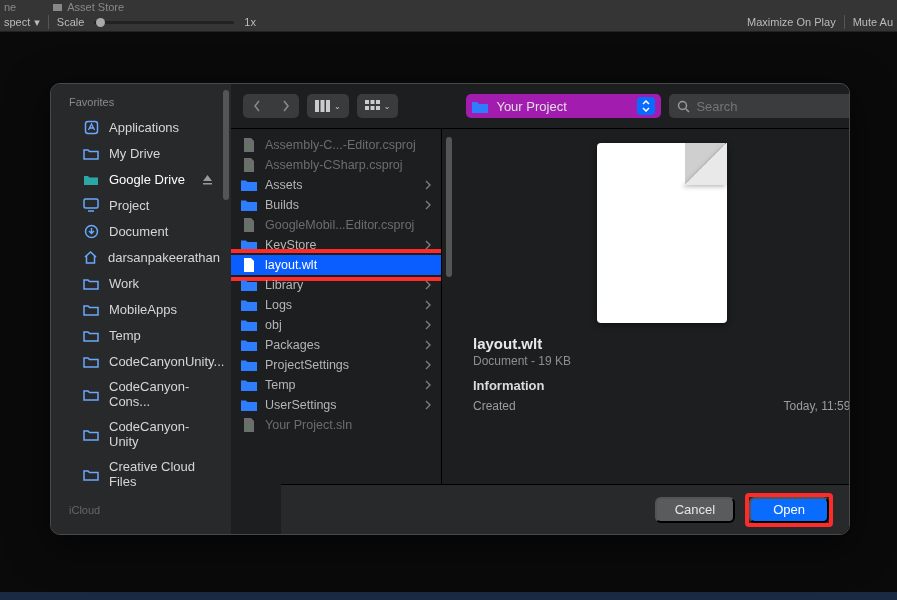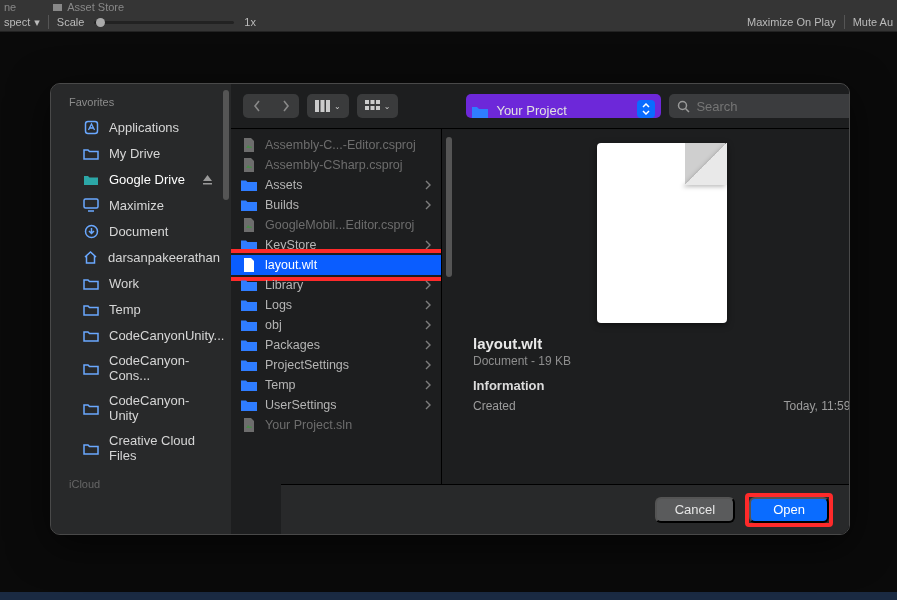--- a/index.html
+++ b/index.html
@@ -21,21 +21,21 @@
     .sb-item .icon.teal { color:#2ca7a7; }
     .eject { margin-left:auto; color:#9a9a9a; font-size:10px; }
     .center { flex:1; background:#1d1e1f; display:flex; flex-direction:column; }
     .toolbar { height:44px; display:flex; align-items:center; padding:6px 12px; gap:8px; }
     .seg { display:flex; gap:0; }
     .tb-btn { background:#3a3b3c; color:#bdbdbd; border:none; height:24px; min-width:28px; border-radius:5px; display:flex; align-items:center; justify-content:center; font-size:12px; }
     .seg .tb-btn { border-radius:0; }
     .seg .tb-btn:first-child { border-top-left-radius:5px; border-bottom-left-radius:5px; }
     .seg .tb-btn:last-child  { border-top-right-radius:5px; border-bottom-right-radius:5px; }
     .view-btn { padding:0 8px; gap:4px; }
-    .path-select { margin-left:60px; background:#6d28d9; height:24px; border-radius:5px; display:flex; align-items:flex-end; padding:0 6px 0 6px; color:#e0e0e0; font-size:13px; gap:8px; min-width:195px; }
+    .path-select { margin-left:60px; background:#a21caf; height:24px; border-radius:5px; display:flex; align-items:center; padding:0 6px 0 6px; color:#e0e0e0; font-size:13px; gap:8px; min-width:195px; }
     .path-select .folder-ic { color:#2f7dff; }
     .path-select .spacer { flex:1; }
     .path-select .chevrons { background:#0a6cff; color:#fff; border-radius:4px; width:18px; height:18px; display:flex; align-items:center; justify-content:center; font-size:10px; }
     .search { margin-left:auto; background:#3b3c3e; height:24px; border-radius:5px; display:flex; align-items:center; padding:0 8px; color:#9a9a9a; width:187px; gap:6px; }
     .search input { background:transparent; border:none; outline:none; color:#ddd; font-size:13px; width:100%; }
     .body-cols { flex:1; display:flex; overflow:hidden; border-top:1px solid #000; }
     .file-col { width:210px; background:#1d1e1f; overflow:hidden; display:flex; flex-direction:column; padding-top:6px; }
     .file-row { display:flex; align-items:center; gap:8px; padding:3px 10px; color:#b5b5b5; font-size:12.5px; white-space:nowrap; position:relative; }
     .file-row.dim { color:#6d6d6d; }
     .file-row .chev { margin-left:auto; color:#7d7d7d; }
@@ -130,21 +130,21 @@
             </svg>
           </span>
         </div>
         <div class="sb-item">
           <span class="icon">
             <svg width="16" height="14" viewBox="0 0 16 14">
               <rect x="1" y="1" width="14" height="9" rx="1.5" fill="none" stroke="#6aa8ff" stroke-width="1.5"></rect>
               <line x1="5" y1="13" x2="11" y2="13" stroke="#6aa8ff" stroke-width="1.5"></line>
             </svg>
           </span>
-          <span>Maximize</span>
+          <span>Project</span>
         </div>
         <div class="sb-item">
           <span class="icon">
             <svg width="15" height="15" viewBox="0 0 15 15">
               <circle cx="7.5" cy="7.5" r="6" fill="none" stroke="#6aa8ff" stroke-width="1.5"></circle>
               <path d="M7.5 4 v5 M5 7 l2.5 2.5 L10 7" stroke="#6aa8ff" stroke-width="1.5" fill="none"></path>
             </svg>
           </span>
           <span>Document</span>
         </div>
@@ -156,20 +156,28 @@
           </span>
           <span>darsanpakeerathan</span>
         </div>
         <div class="sb-item">
           <span class="icon">
             <svg width="16" height="13" viewBox="0 0 16 13">
               <path d="M1 3 h4 l1.5 1.5 H15 V12 H1 Z" fill="none" stroke="#6aa8ff" stroke-width="1.5"></path>
             </svg>
           </span>
           <span>Work</span>
+        </div>
+        <div class="sb-item">
+          <span class="icon">
+            <svg width="16" height="13" viewBox="0 0 16 13">
+              <path d="M1 3 h4 l1.5 1.5 H15 V12 H1 Z" fill="none" stroke="#6aa8ff" stroke-width="1.5"></path>
+            </svg>
+          </span>
+          <span>MobileApps</span>
         </div>
         <div class="sb-item">
           <span class="icon">
             <svg width="16" height="13" viewBox="0 0 16 13">
               <path d="M1 3 h4 l1.5 1.5 H15 V12 H1 Z" fill="none" stroke="#6aa8ff" stroke-width="1.5"></path>
             </svg>
           </span>
           <span>Temp</span>
         </div>
         <div class="sb-item">

